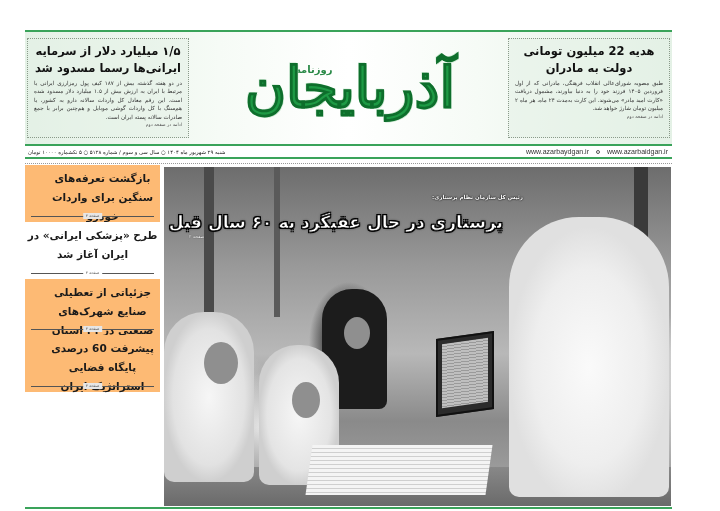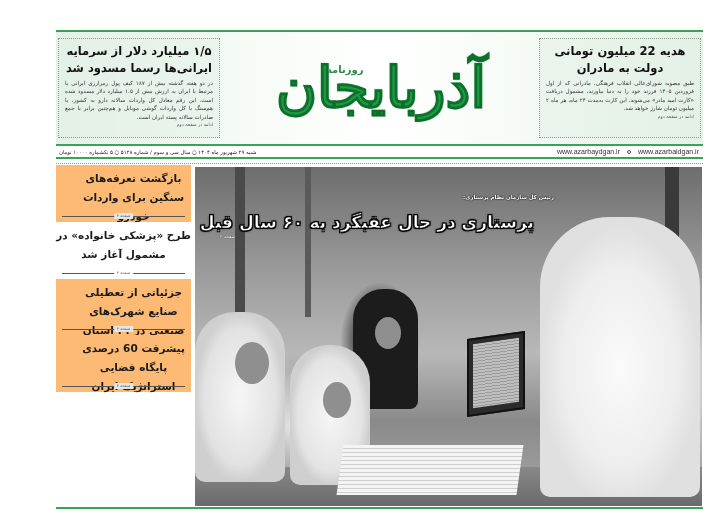--- a/index.html
+++ b/index.html
@@ -1,19 +1,19 @@
 <!DOCTYPE html>
 <html><head>
 <meta charset="utf-8">
 <style>
   * { box-sizing: border-box; margin: 0; padding: 0; }
   html, body { width: 720px; height: 511px; background: #ffffff; overflow: hidden; }
   body { position: relative; font-family: "DejaVu Sans", sans-serif; color: #1a1a1a; }
 
-  .page { position: absolute; left: 56px; top: 30px; width: 647px; height: 481px; }
+  .page { position: absolute; left: 25px; top: 30px; width: 647px; height: 481px; }
 
   
   .masthead {
     position: absolute; left: 0; top: 0; width: 647px; height: 116px;
     background: linear-gradient(90deg, #e4f1e6 0%, #f6fbf6 30%, #ffffff 50%, #f6fbf6 70%, #e4f1e6 100%);
     border-top: 2px solid #3aa35a;
     border-bottom: 2px solid #3aa35a;
   }
   .teaser {
     position: absolute; top: 6px; width: 162px; height: 100px;
@@ -204,21 +204,21 @@
 
   <div class="sidebar">
     <div class="side-card gray">
       <div class="side-title">بازگشت تعرفه‌های سنگین برای واردات خودرو</div>
       <div class="side-ref">
           <div class="line"></div>
           <span class="tag">صفحه ۲</span>
         </div>
     </div>
     <div class="side-card white">
-      <div class="side-title">طرح «پزشکی خانواده» در مشمول آغاز شد</div>
+      <div class="side-title">طرح «پزشکی ایرانی» در ایران آغاز شد</div>
       <div class="side-ref">
           <div class="line"></div>
           <span class="tag">صفحه ۲</span>
         </div>
     </div>
     <div class="side-card gray">
       <div class="side-title">جزئیاتی از تعطیلی صنایع شهرک‌های صنعتی در ۳۱ استان</div>
       <div class="side-ref">
           <div class="line"></div>
           <span class="tag">صفحه ۲</span>

